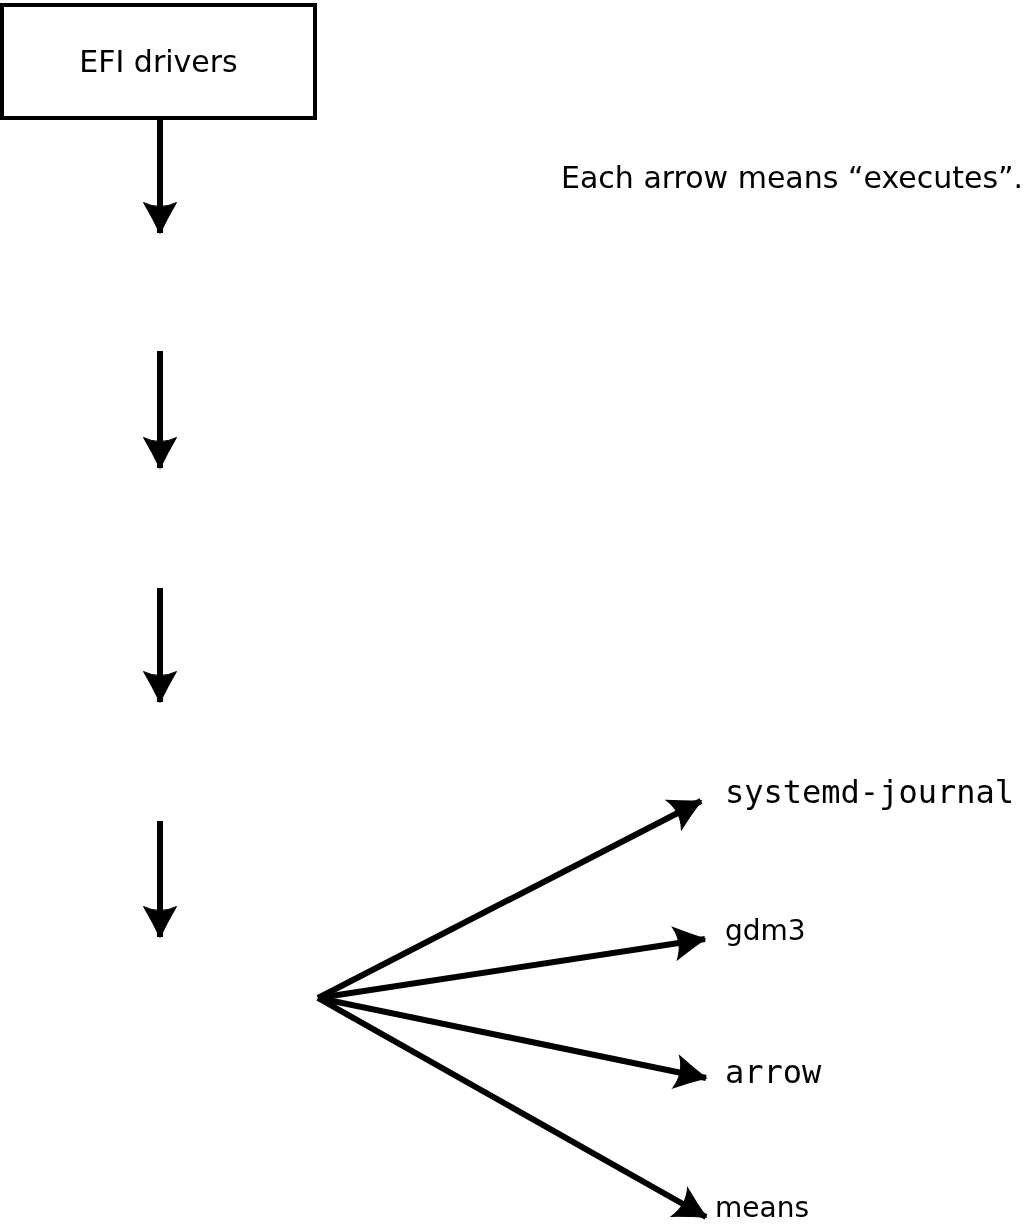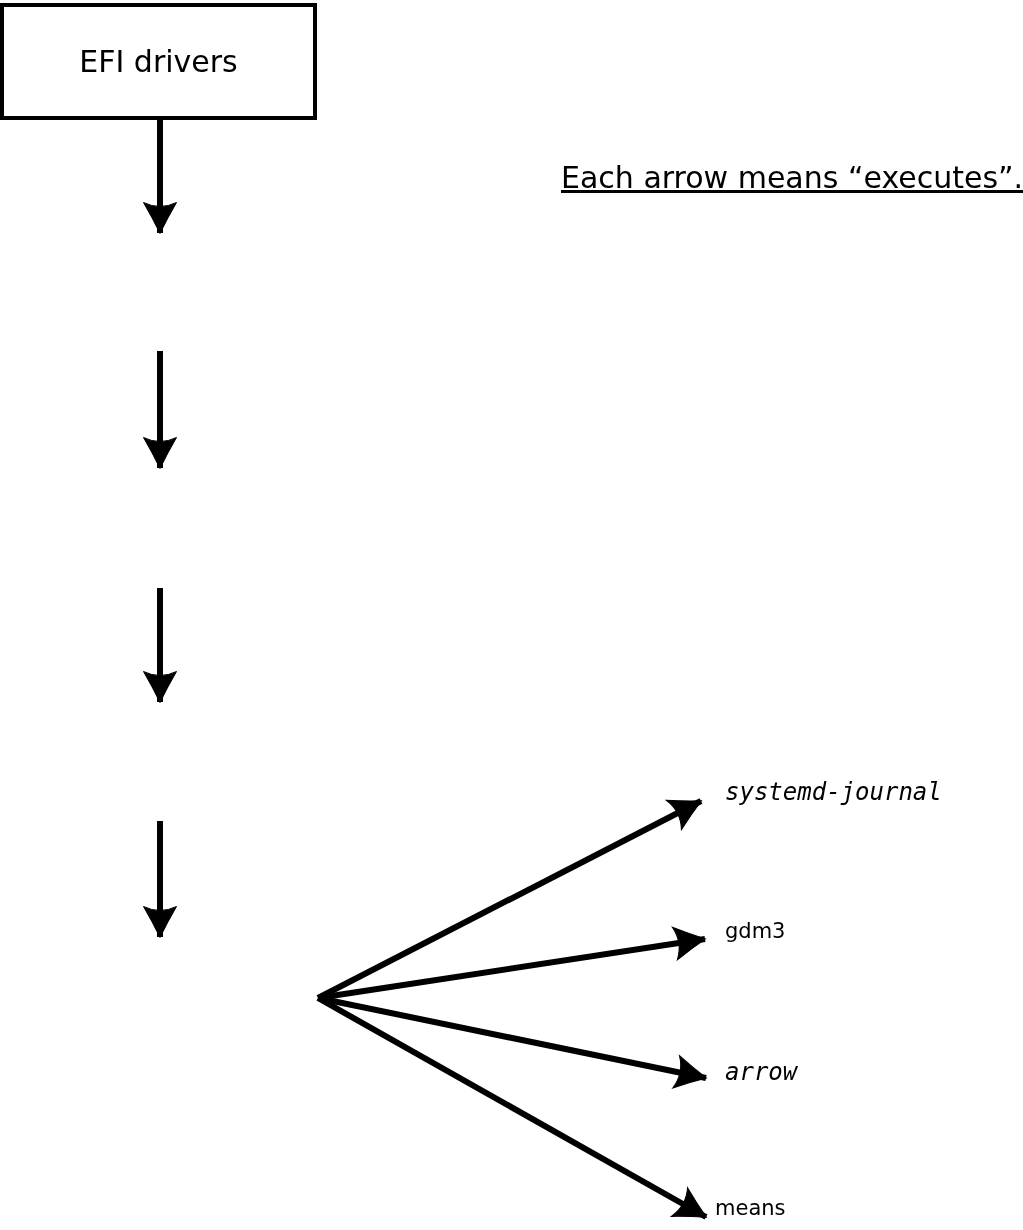--- a/index.html
+++ b/index.html
@@ -50,37 +50,35 @@
     white-space: nowrap;
   }
   .child-label {
     position: absolute;
     transform: translateY(-50%);
     white-space: nowrap;
     line-height: 1;
   }
   .mono {
     font-family: "DejaVu Sans Mono", monospace;
-    font-size: 24px;
-    font-style: italic;
+    font-size: 32px;
   }
   .sans {
     font-family: "DejaVu Sans", sans-serif;
-    font-size: 21px;
+    font-size: 28px;
   }
   .annotation {
     position: absolute;
     left: 561px;
     top: 178px;
     transform: translateY(-50%);
     font-family: "DejaVu Sans", sans-serif;
     font-size: 30px;
     line-height: 1;
     white-space: nowrap;
-    text-decoration: underline;
   }
 </style>
 </head>
 <body style="--stroke: #000000; --box-fill: #ffffff; --background: #ffffff;">
 
 <div class="stage">
 
   <svg class="arrows-layer" viewBox="0 0 1023 1230" xmlns="http://www.w3.org/2000/svg">
     <defs>
       <marker id="ah" markerUnits="userSpaceOnUse" markerWidth="34" markerHeight="36" viewBox="-1 -1 34 36" refX="31" refY="17" orient="auto">

